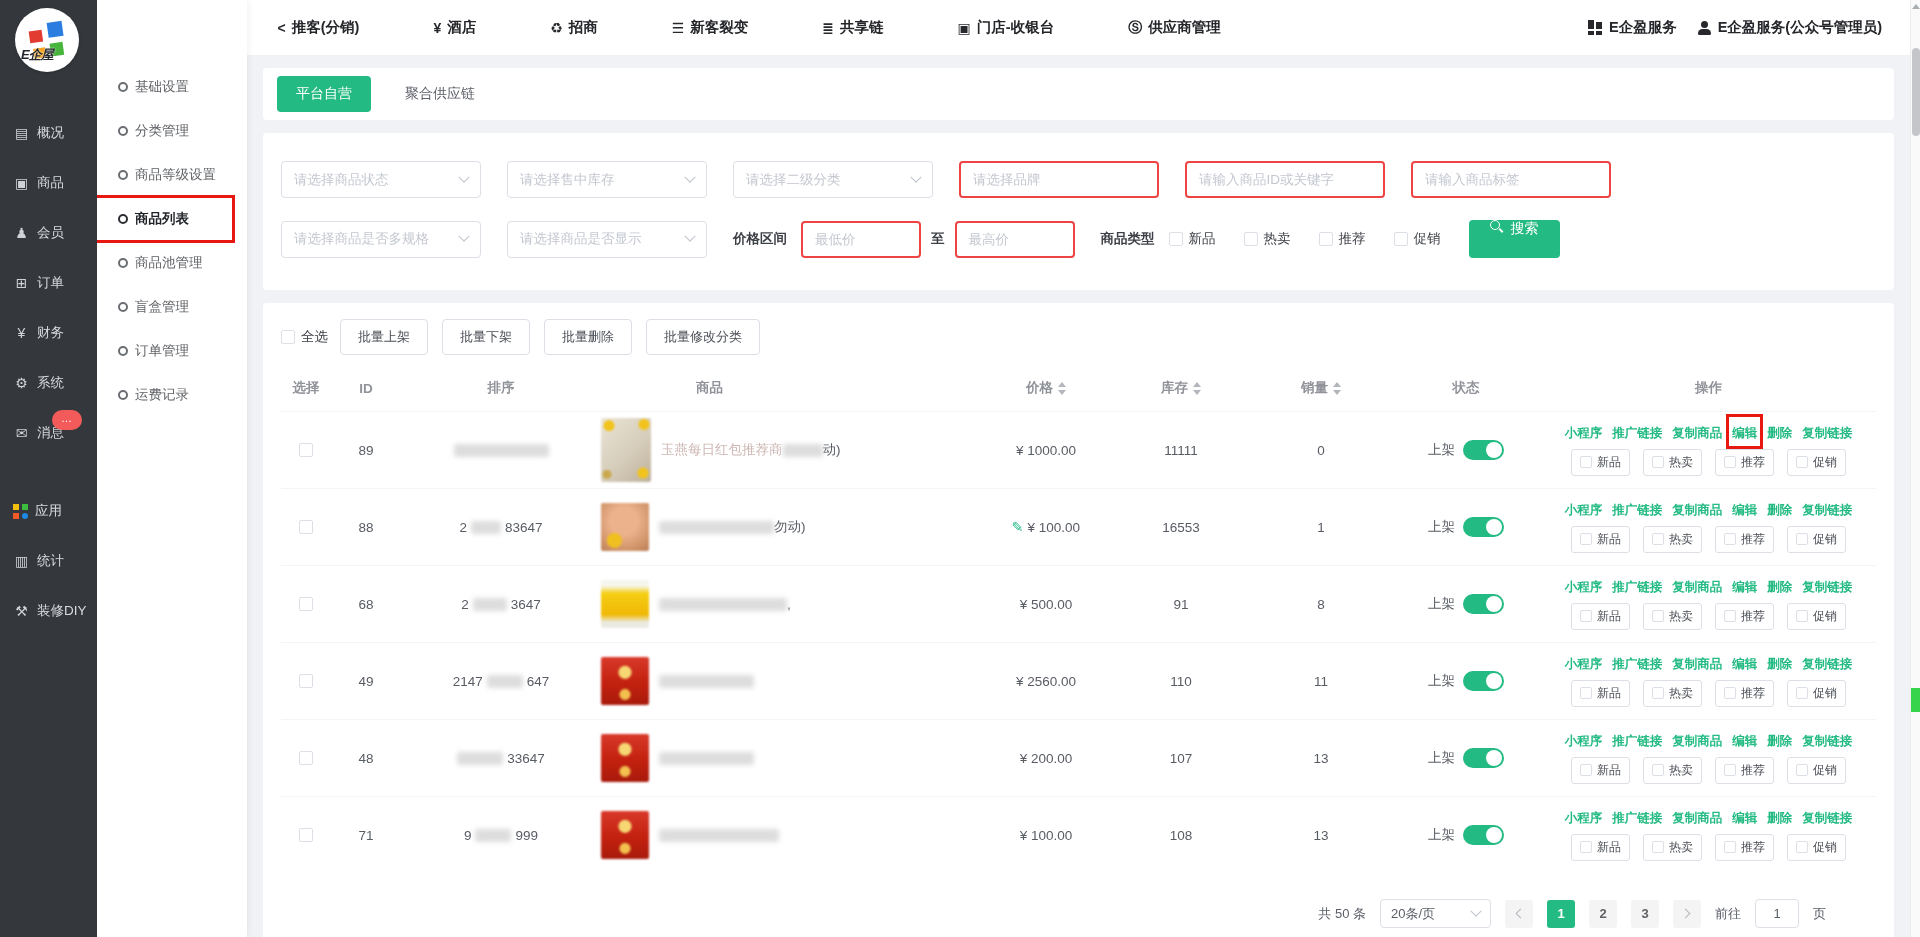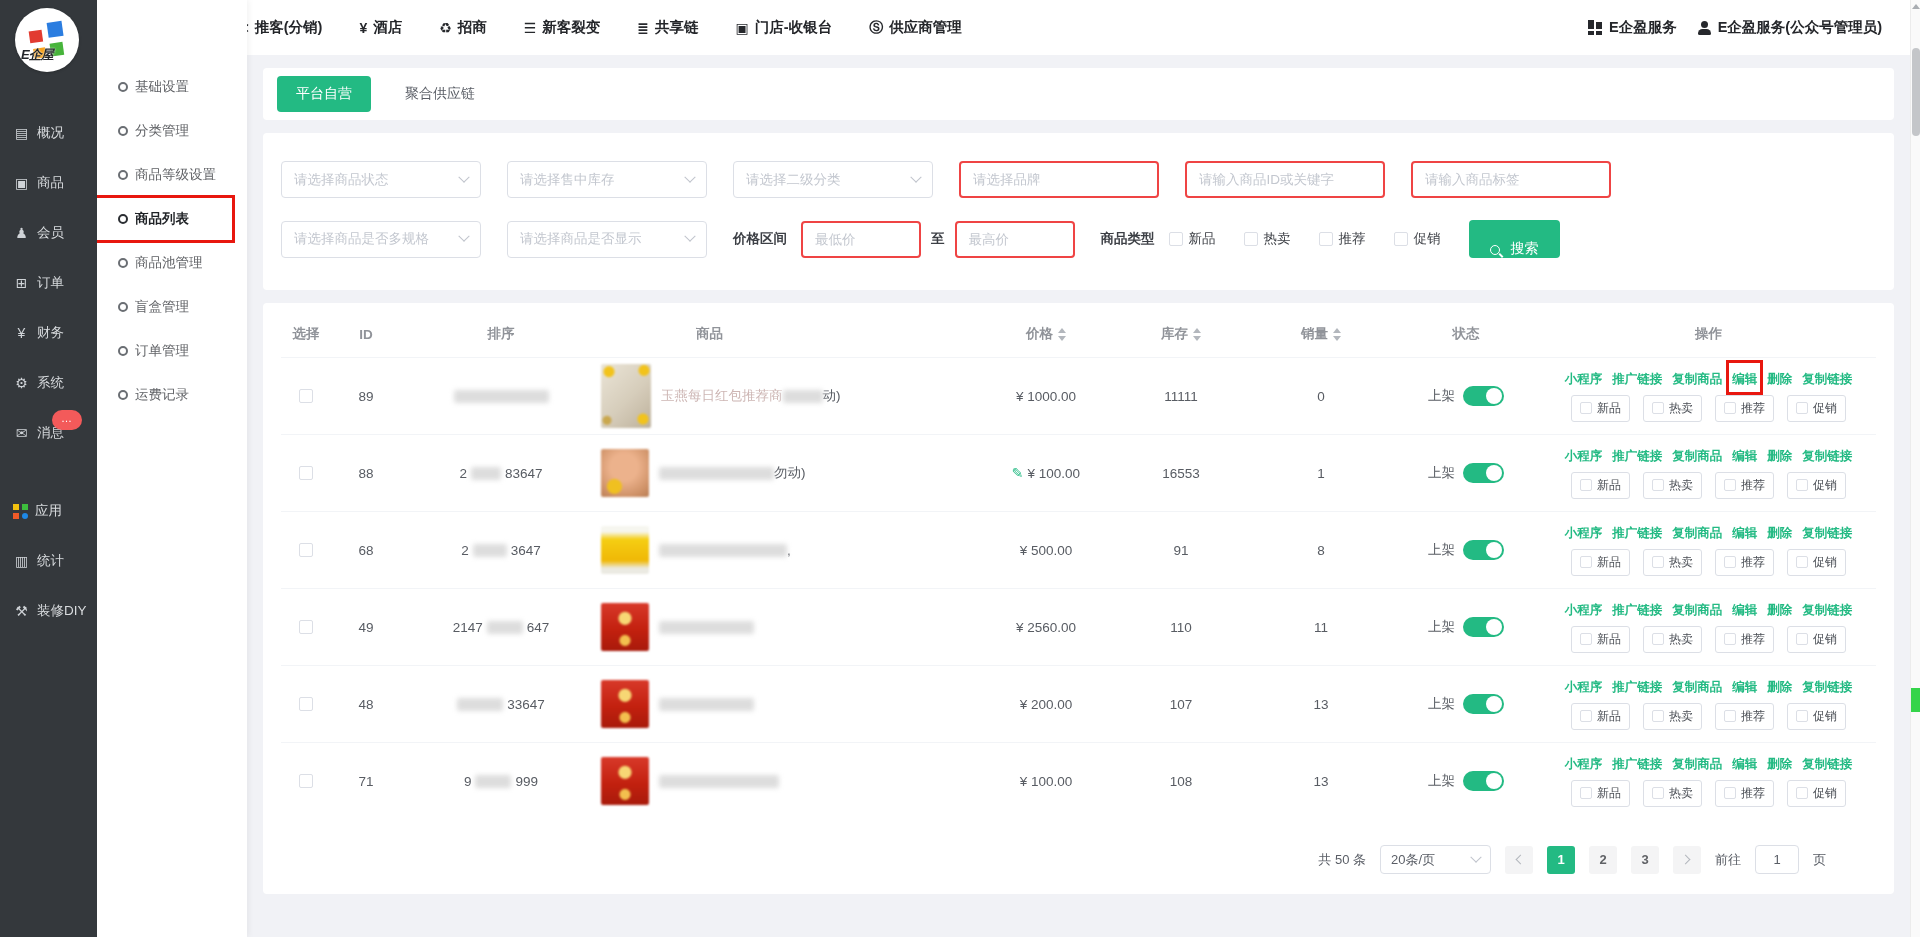--- a/index.html
+++ b/index.html
@@ -76,21 +76,21 @@
           transform:rotate(45deg) translate(-2px,-2px); flex:0 0 auto; }
   input.txt { height:37px; width:200px; border:2px solid #ef4444; border-radius:4px; padding:0 12px; margin-right:26px;
               font-size:13.5px; color:#606266; outline:none; font-family:inherit; }
   input.txt::placeholder { color:#c3c7cf; }
   input.txt.small { width:120px; margin-right:10px; }
   .flabel { font-size:13.5px; font-weight:bold; color:#3c3f45; margin-right:14px; white-space:nowrap; }
   .to-label { margin:0 10px 0 0; color:#3c3f45; font-weight:bold; }
   .cbx { width:14px; height:14px; border:1px solid #dcdfe6; border-radius:2px; background:#fff; flex:0 0 auto; }
   .type-cb { display:flex; align-items:center; gap:6px; margin-right:28px; color:#3c3f45; font-size:13.5px; cursor:pointer; }
   .search-btn { height:38px; background:var(--accent); color:#fff; border:none; border-radius:4px; padding:0 21px;
-                font-size:14px; display:flex; align-items:flex-end; gap:8px; cursor:pointer; font-family:inherit; }
+                font-size:14px; display:flex; align-items:flex-start; gap:8px; cursor:pointer; font-family:inherit; }
   .mag { position:relative; width:13px; height:13px; }
   .mag::before { content:''; position:absolute; width:8px; height:8px; border:1.8px solid #fff; border-radius:50%; left:0; top:0; }
   .mag::after { content:''; position:absolute; width:1.8px; height:5px; background:#fff; transform:rotate(-45deg); left:10px; top:8px; }
 
   .table-card { padding:16px 18px 20px; }
   .batch-row { display:flex; align-items:center; margin-bottom:18px; }
   .select-all { display:flex; align-items:center; gap:6px; margin-right:12px; color:#3c3f45; font-size:13.5px; }
   .batch-btn { border:1px solid #dcdfe6; background:#fff; border-radius:4px; padding:8px 17px; margin-right:14px;
                color:#4a4e55; font-size:13px; cursor:pointer; font-family:inherit; }
 
@@ -254,21 +254,21 @@
         <span class="ring"></span>
         <span>订单管理</span>
       </div>
       <div class="submenu-item">
         <span class="ring"></span>
         <span>运费记录</span>
       </div>
     </aside>
 
   <header class="topnav">
-    <div id="topnav-items" style="display:flex;align-items:center;">
+    <div id="topnav-items" style="display:flex;align-items:center;gap:37px;">
         <div class="nav-item">
           <span class="glyph">♟</span>
           <span>区域分红</span>
         </div>
         <div class="nav-item">
           <span class="glyph">&lt;</span>
           <span>推客(分销)</span>
         </div>
         <div class="nav-item">
           <span class="glyph">¥</span>
@@ -365,20 +365,32 @@
             </span>
           </span>
         <button class="search-btn">
           <span class="mag"></span>
           <span>搜索</span>
         </button>
       </div>
     </div>
 
     <div class="card table-card">
+      <div class="batch-row">
+        <span class="select-all">
+          <span class="cbx"></span>
+          <span>全选</span>
+        </span>
+        <span id="batch-buttons" style="display:flex;align-items:center;">
+            <button class="batch-btn">批量上架</button>
+            <button class="batch-btn">批量下架</button>
+            <button class="batch-btn">批量删除</button>
+            <button class="batch-btn">批量修改分类</button>
+          </span>
+      </div>
 
       <div class="grid-row thead" id="table-head">
           <div class="th">
             <span>选择</span>
           </div>
           <div class="th">
             <span>ID</span>
           </div>
           <div class="th">
             <span>排序</span>

